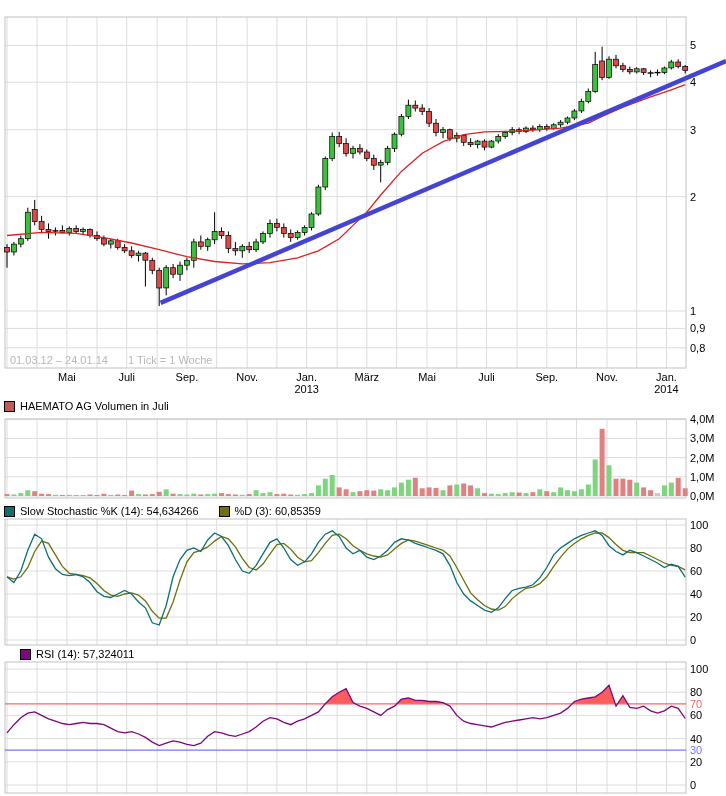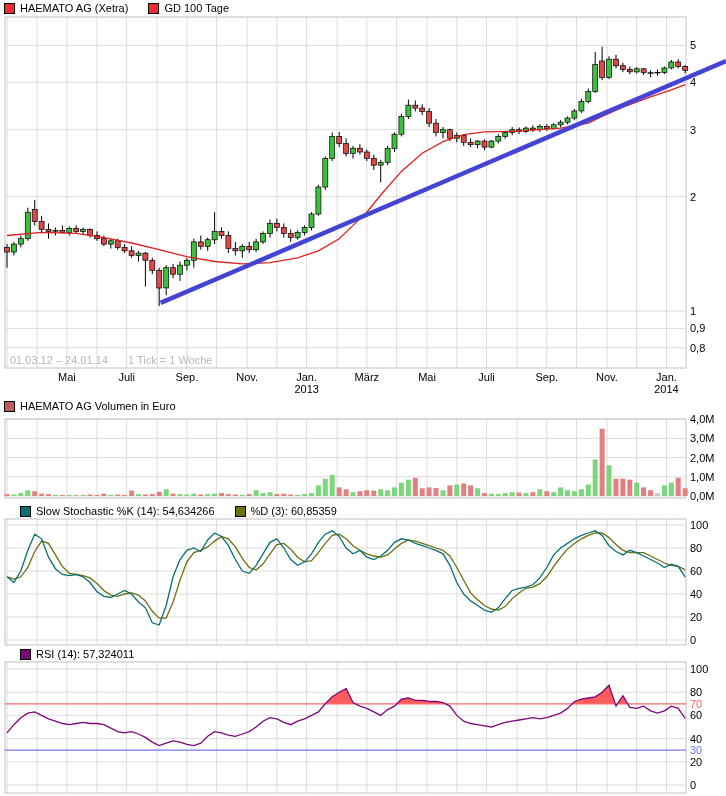--- a/index.html
+++ b/index.html
@@ -10,39 +10,29 @@
   .legend .item{display:flex;align-items:center;gap:5px;}
   .sq{width:9px;height:9px;border:1px solid #000;display:inline-block;flex:0 0 auto;}
   #chart-svg{position:absolute;left:0;top:0;z-index:1;}
   #chart-svg text{font-family:"Liberation Sans",sans-serif;}
 </style>
 </head>
 <body>
 
 <div class="screen">
 
-  <div class="legend" style="left:4px;top:2px">
-    <span class="item">
-      <span class="sq" style="background: rgb(242, 44, 44);"></span>
-      <span>HAEMATO AG (Xetra)</span>
-    </span>
-    <span class="item">
-      <span class="sq" style="background: rgb(242, 44, 44);"></span>
-      <span>GD 100 Tage</span>
-    </span>
-  </div>
 
   <div class="legend" style="left:4px;top:400px">
     <span class="item">
       <span class="sq" style="background: rgb(194, 90, 90);"></span>
-      <span>HAEMATO AG Volumen in Euro</span>
+      <span>HAEMATO AG Volumen in Juli</span>
     </span>
   </div>
 
-  <div class="legend" style="left:20px;top:505px">
+  <div class="legend" style="left:4px;top:505px">
     <span class="item">
       <span class="sq" style="background: rgb(11, 111, 116);"></span>
       <span>Slow Stochastic %K (14): 54,634266</span>
     </span>
     <span class="item">
       <span class="sq" style="background: rgb(111, 111, 14);"></span>
       <span>%D (3): 60,85359</span>
     </span>
   </div>
 

